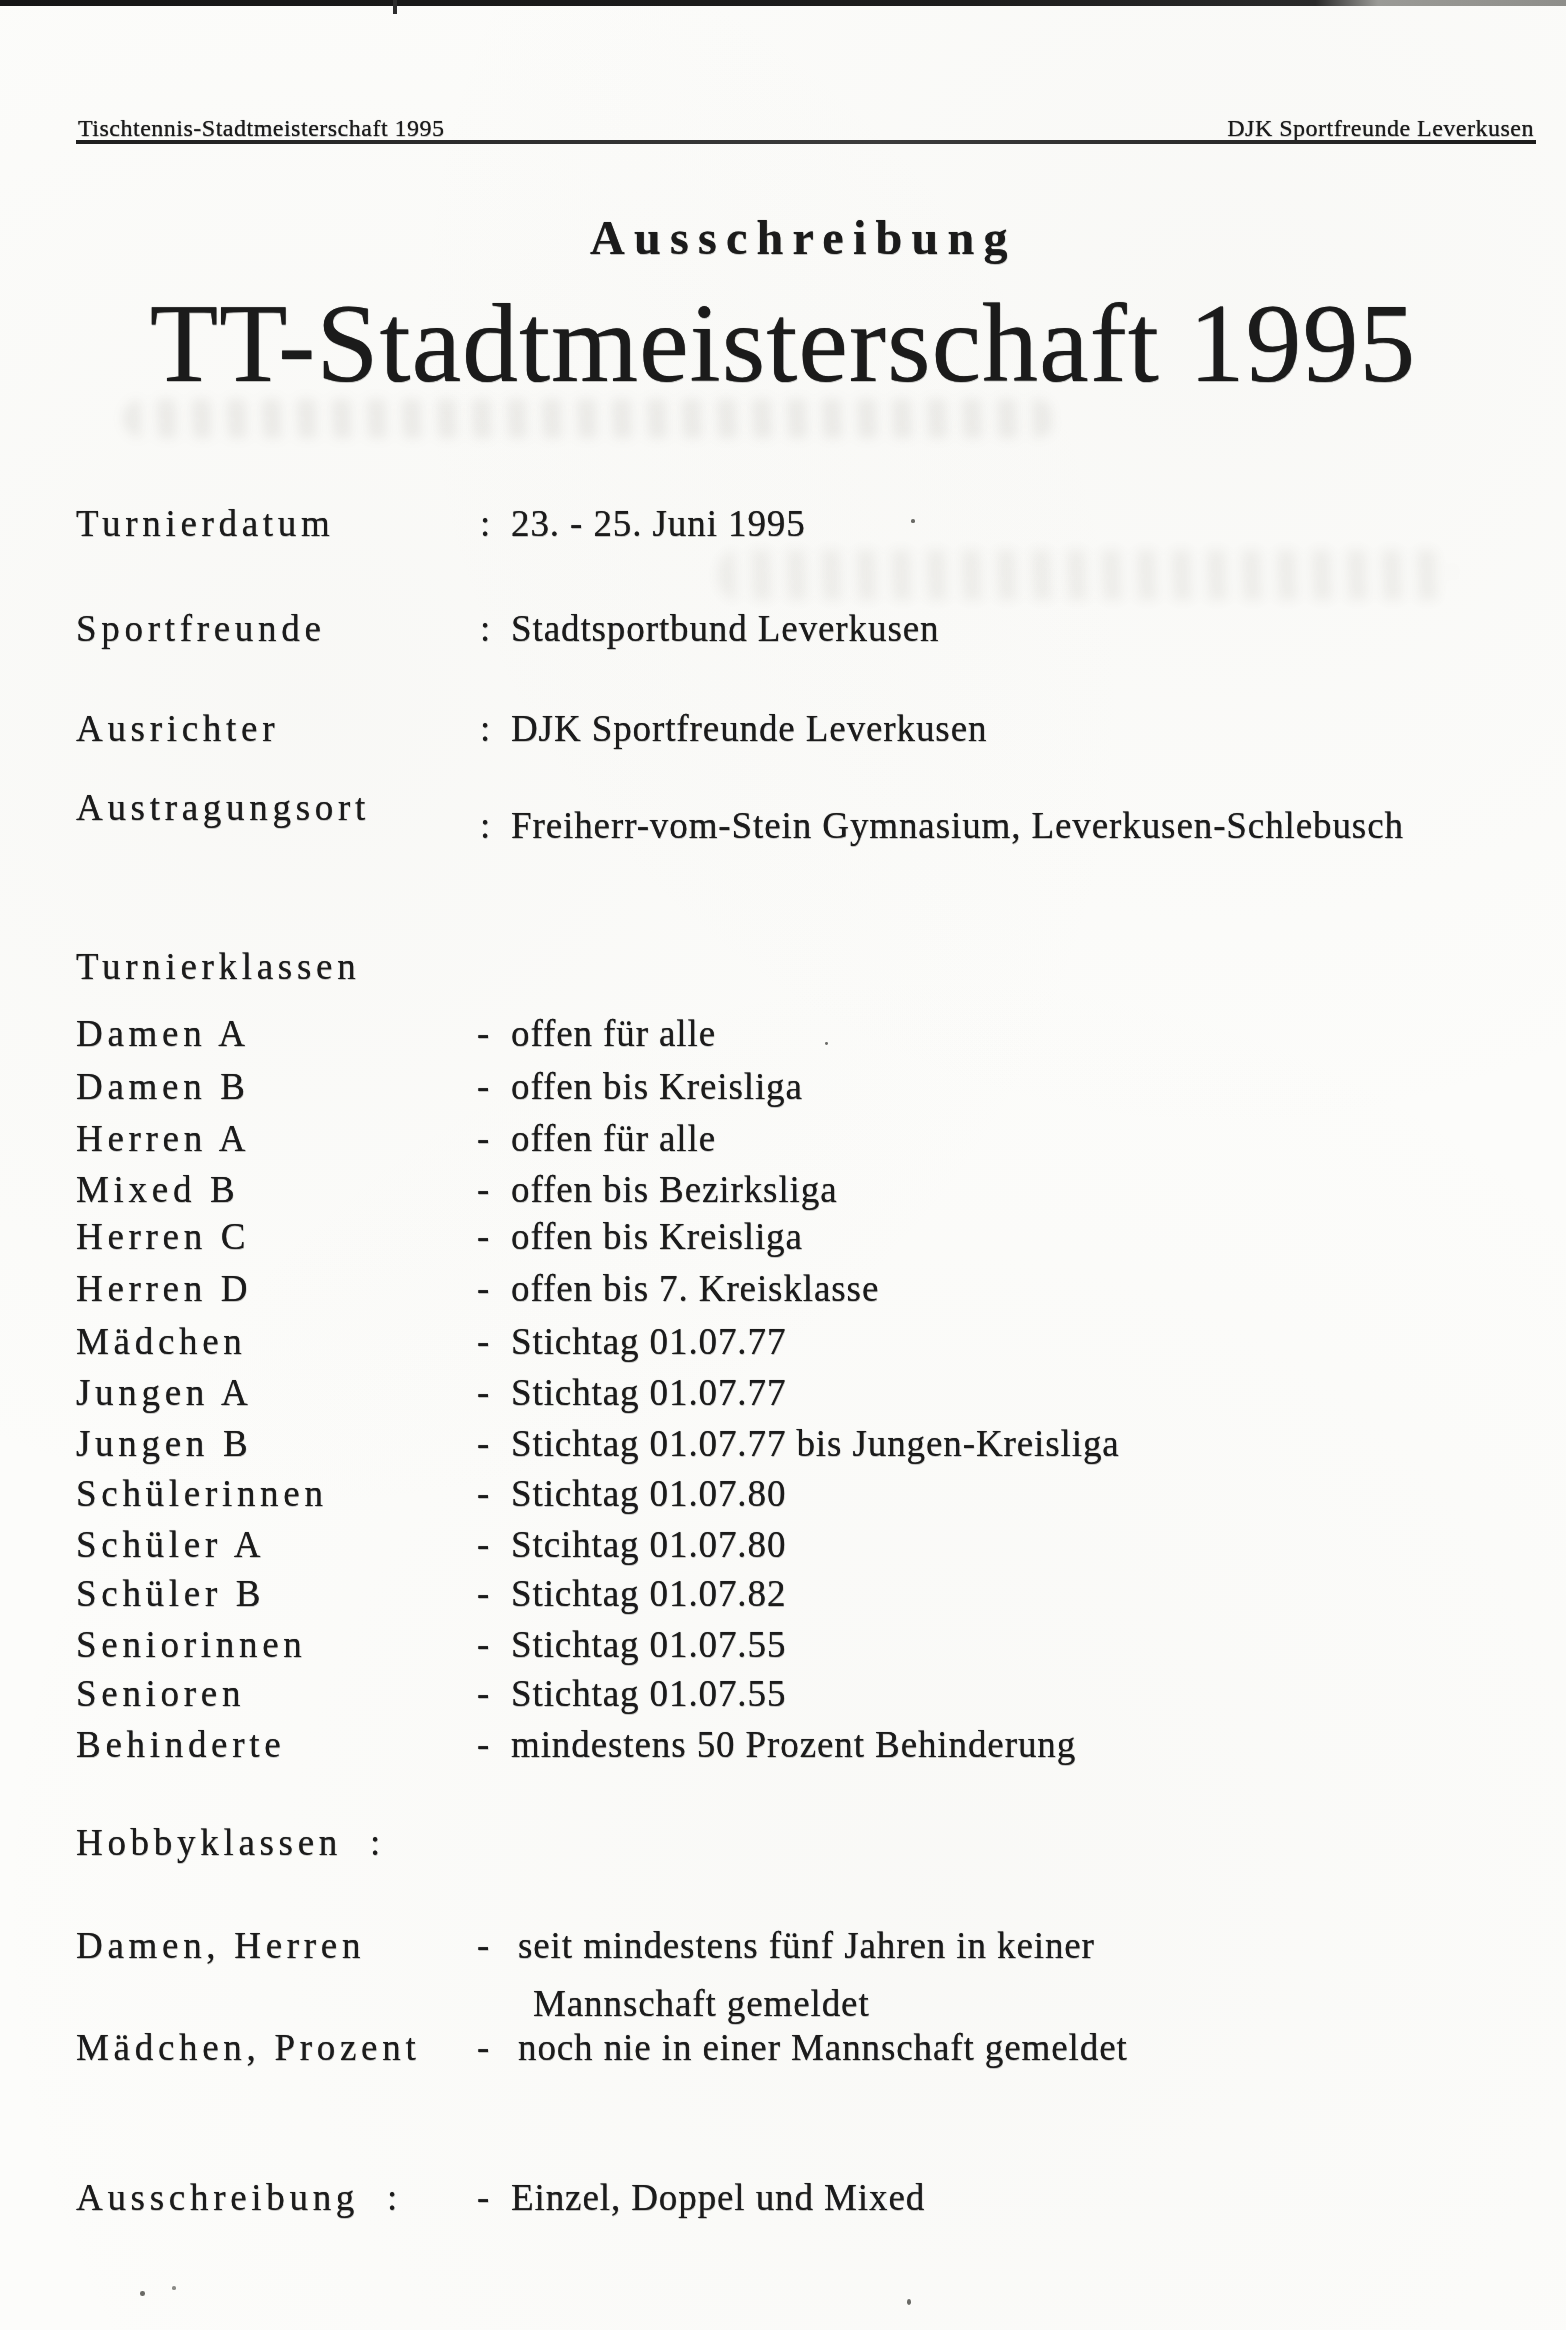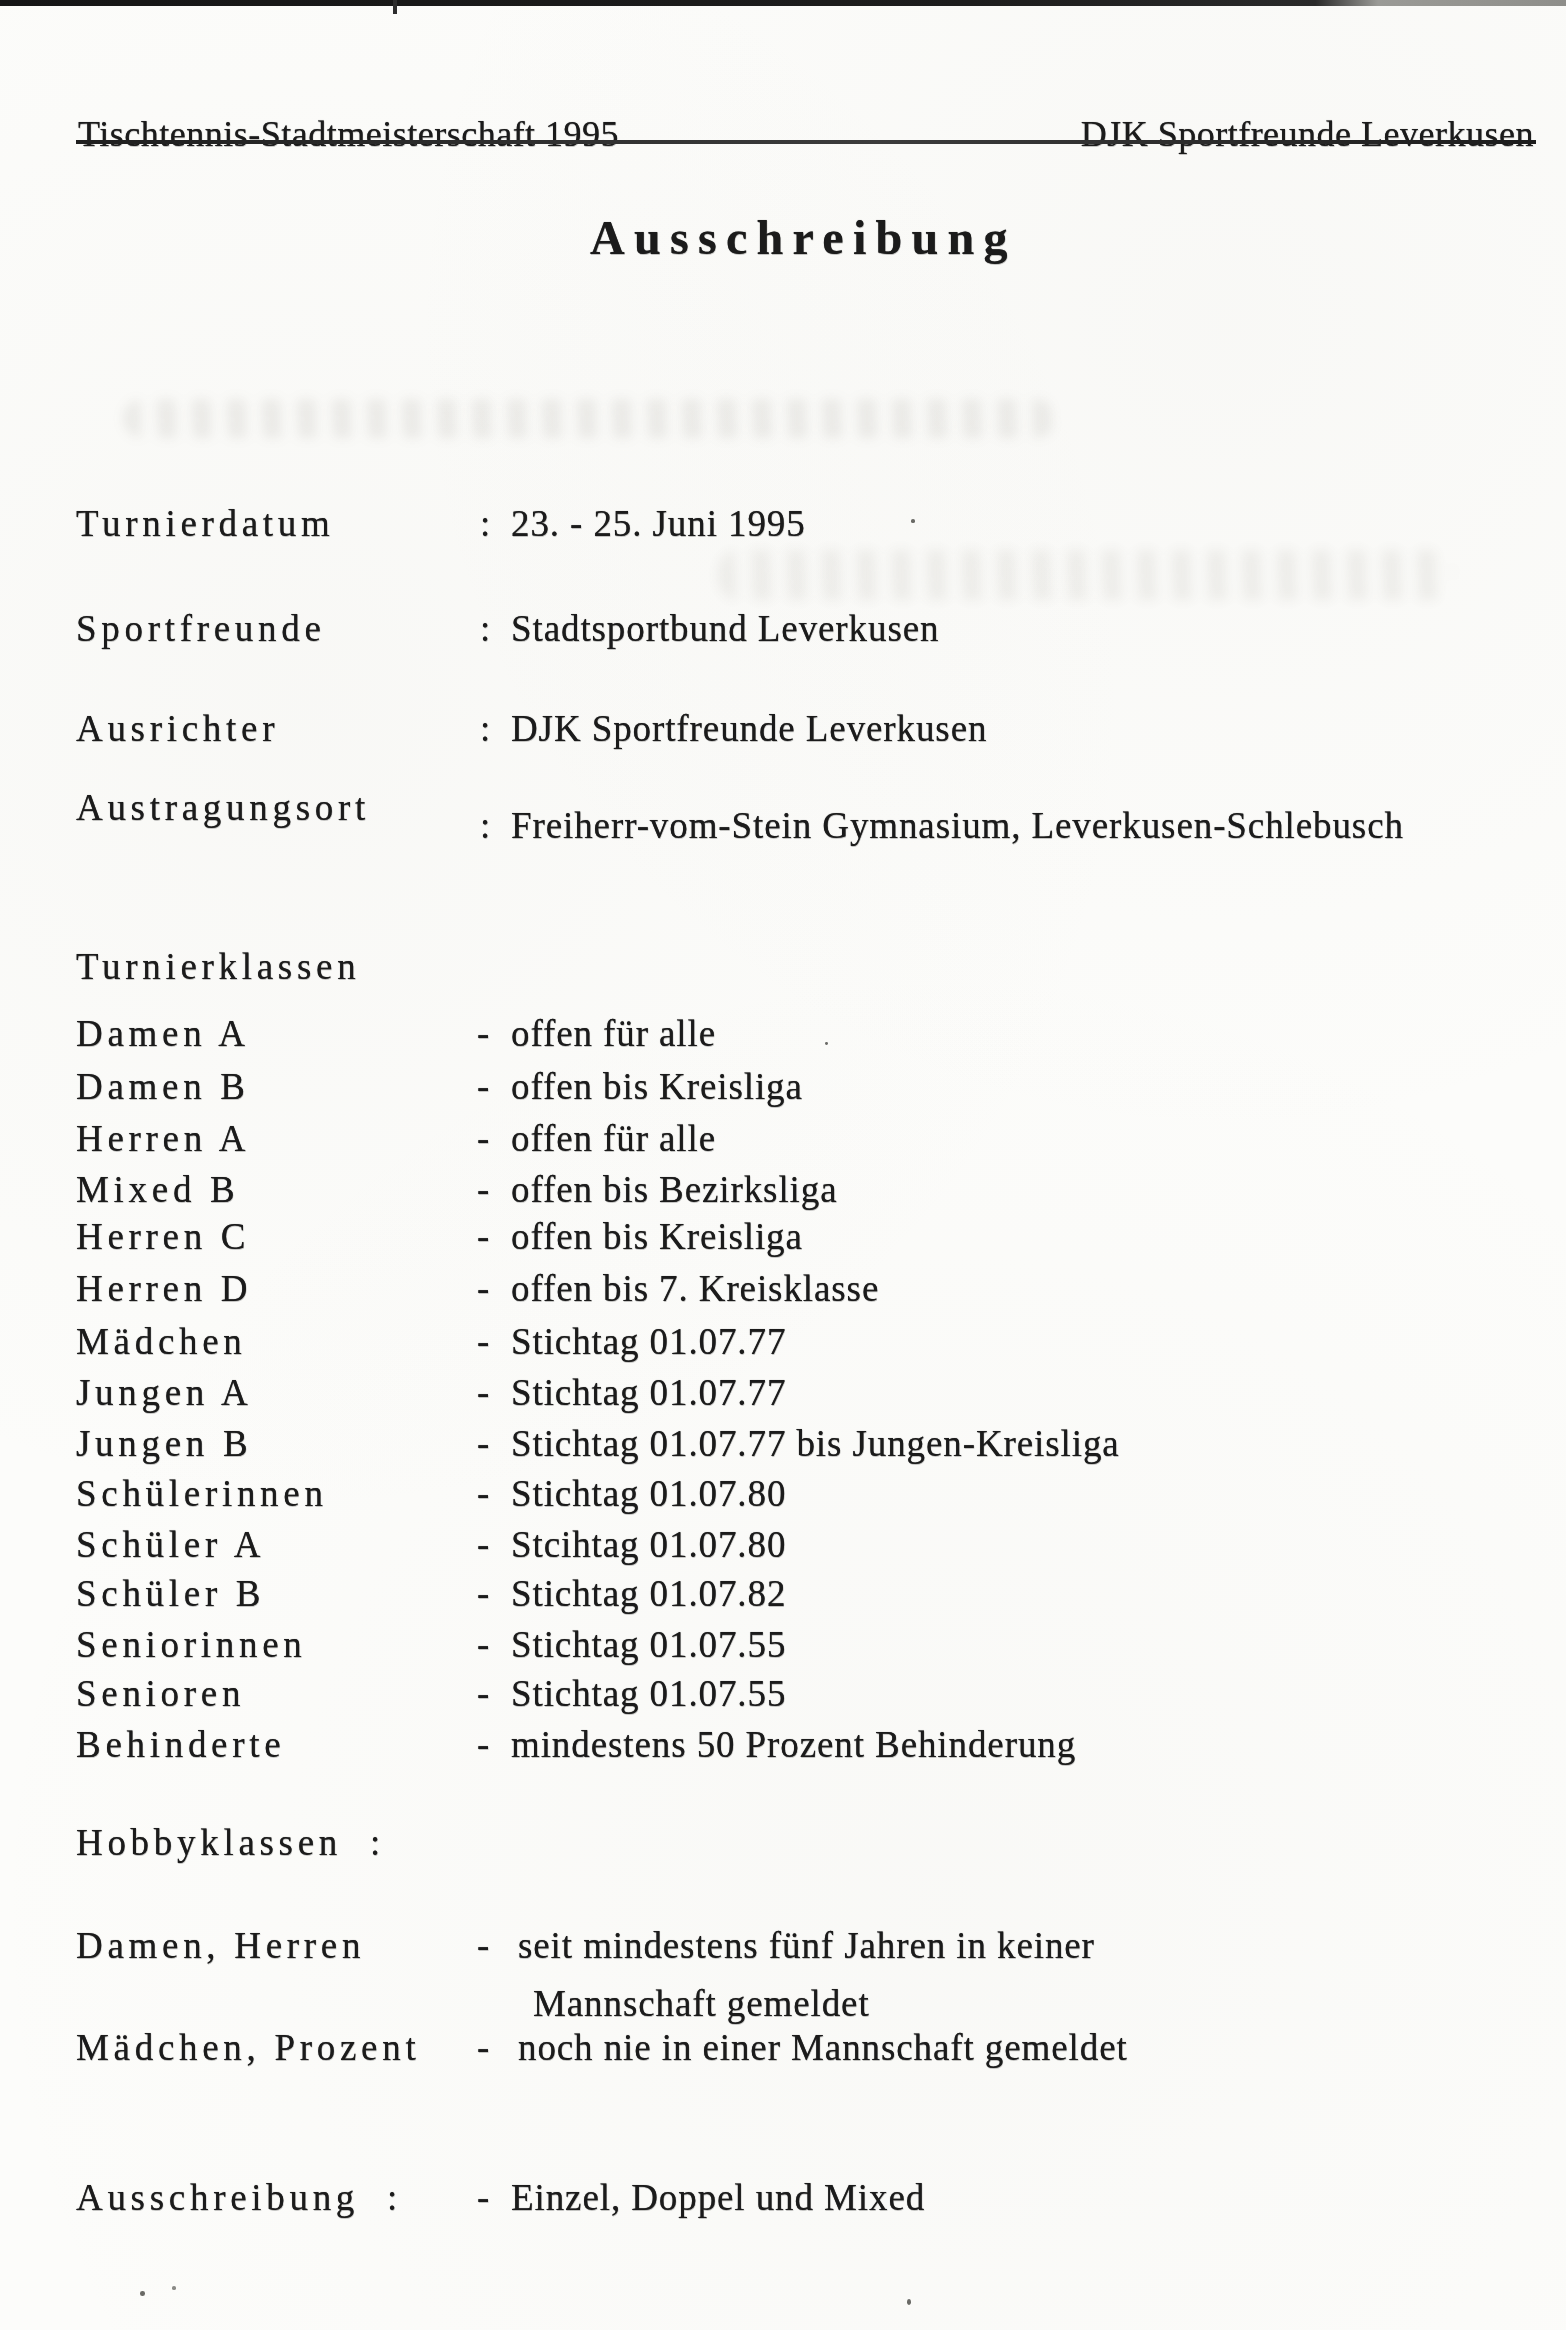--- a/index.html
+++ b/index.html
@@ -18,21 +18,21 @@
   }
   .abs{position:absolute;line-height:1;}
   .ink{text-shadow:0 0 0.7px rgba(15,15,15,0.75), 0.5px 0.5px 0 rgba(40,40,40,0.22);}
 
   
   .scan-bar{position:absolute;top:0;left:0;width:100%;height:5.6px;
     background:linear-gradient(90deg,#161616 0%,#1d1d1d 62%,#2a2a2a 84%,#9a9a96 88%,#8e8e8a 100%);}
   .scan-tick{position:absolute;top:0;left:393px;width:3.7px;height:14px;background:#2e2e2e;}
 
   
-  .hdr-text{top:116px;font-size:36px;letter-spacing:0.5px;white-space:pre;}
+  .hdr-text{top:116px;font-size:24px;letter-spacing:0.5px;white-space:pre;}
   .hdr-left{left:78px;}
   .hdr-right{right:32px;}
   .hdr-rule{position:absolute;top:140px;left:76px;width:1460px;height:3.7px;
     background:linear-gradient(90deg,#1f1f1f,#3c3c3c 55%,#2a2a2a 80%,#1c1c1c);}
 
   
   .subtitle{top:214px;left:0;width:100%;text-align:center;font-size:48px;font-weight:700;
     letter-spacing:9.3px;transform:translateX(20.5px);}
   .main-title{top:287px;left:0;width:100%;text-align:center;font-size:112px;font-weight:400;
     letter-spacing:0.9px;}
@@ -59,20 +59,21 @@
   <div class="scan-bar"></div>
   <div class="scan-tick"></div>
 
   <div>
     <span class="abs ink hdr-text hdr-left">Tischtennis-Stadtmeisterschaft 1995</span>
     <span class="abs ink hdr-text hdr-right">DJK Sportfreunde Leverkusen</span>
     <div class="hdr-rule"></div>
   </div>
 
   <div class="abs ink subtitle">Ausschreibung</div>
+  <div class="abs ink main-title">TT-Stadtmeisterschaft 1995</div>
 
   <div class="ghost ghost-a"></div>
   <div class="ghost ghost-b"></div>
 
   <div>
     <span class="abs ink lbl" style="top:505px">Turnierdatum</span>
     <span class="abs ink sep" style="top:505px">:</span>
     <span class="abs ink val" style="top:505px">23. - 25. Juni 1995</span>
   </div>
   <div>

